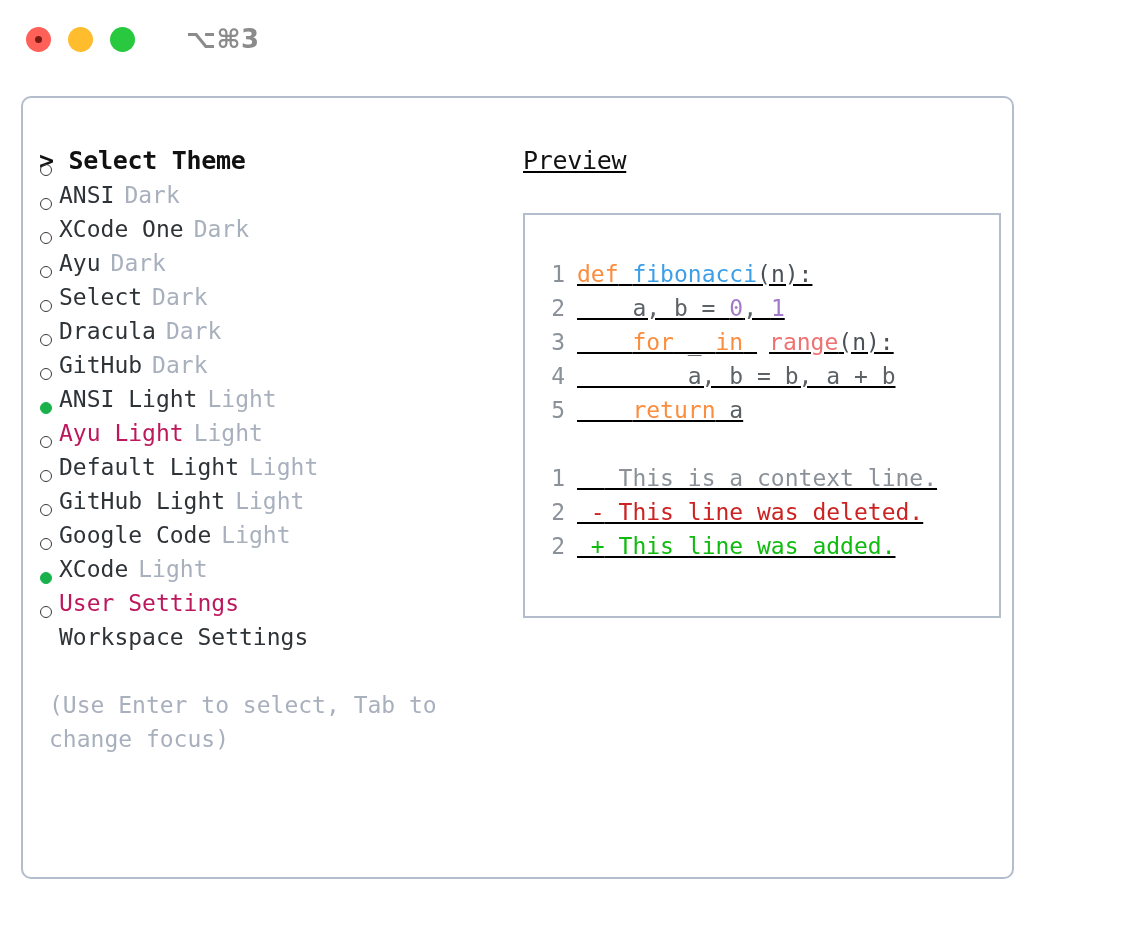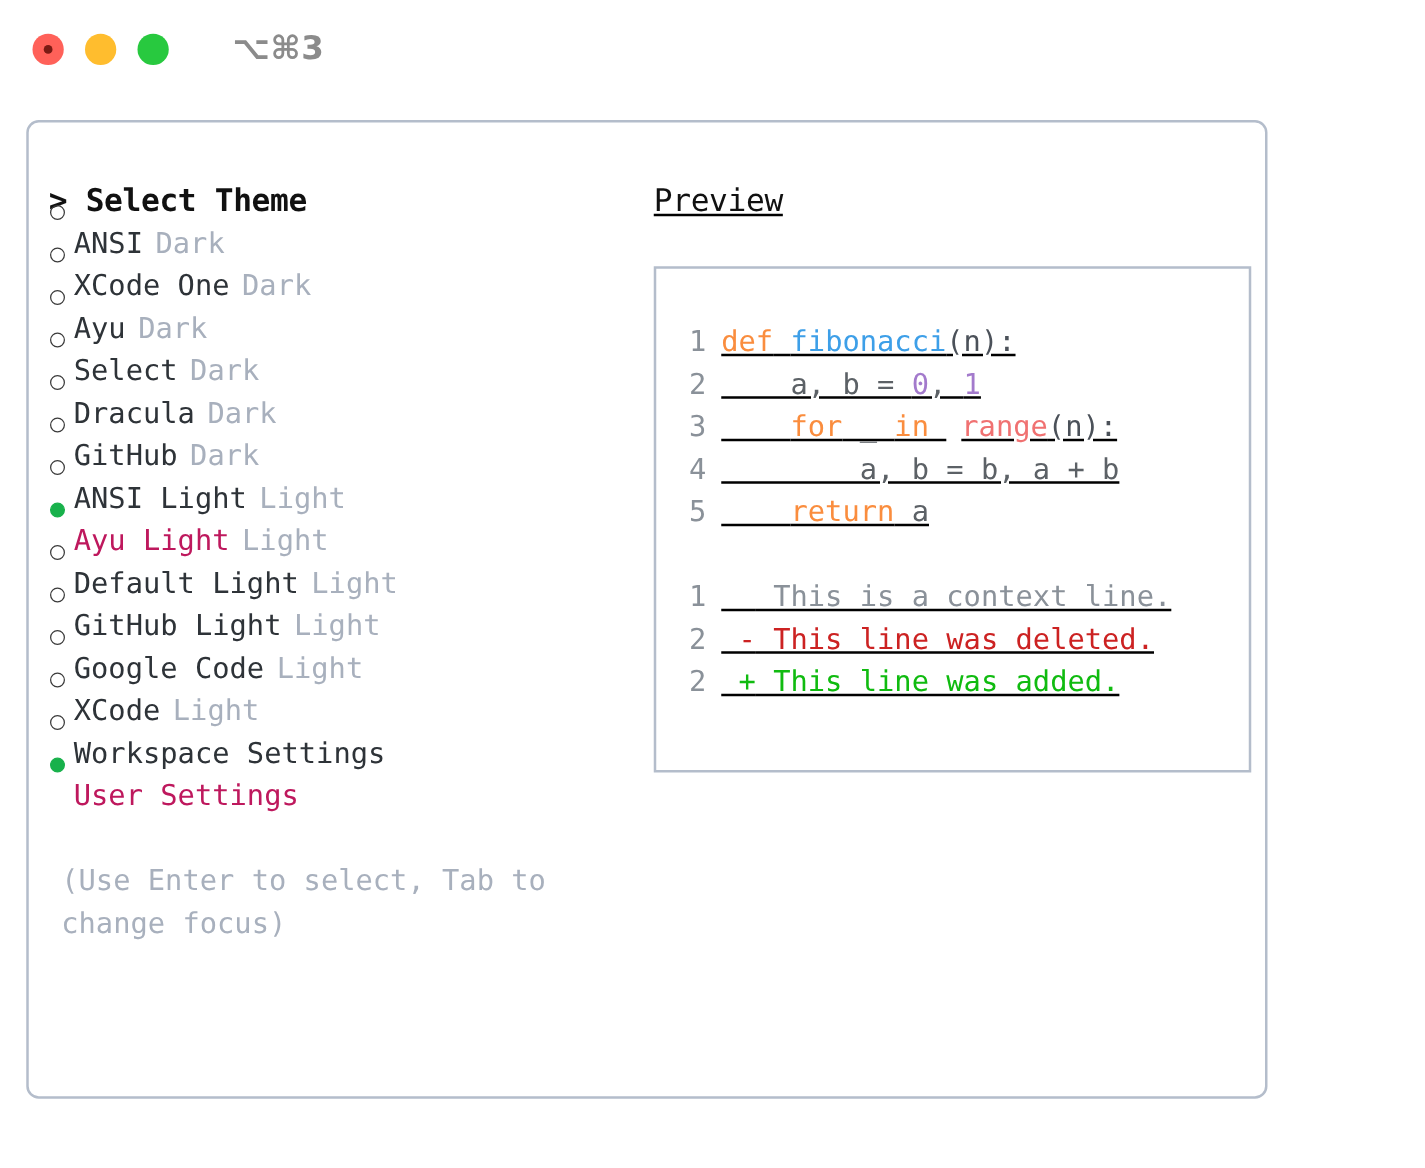--- a/index.html
+++ b/index.html
@@ -244,22 +244,22 @@
             <div class="opt"><span class="bullet"></span><span class="opt-name">ANSI Light</span><span class="opt-kind">Light</span></div>
             <div class="opt selected"><span class="bullet"></span><span class="opt-name">Ayu Light</span><span class="opt-kind">Light</span></div>
             <div class="opt"><span class="bullet"></span><span class="opt-name">Default Light</span><span class="opt-kind">Light</span></div>
             <div class="opt"><span class="bullet"></span><span class="opt-name">GitHub Light</span><span class="opt-kind">Light</span></div>
             <div class="opt"><span class="bullet"></span><span class="opt-name">Google Code</span><span class="opt-kind">Light</span></div>
             <div class="opt"><span class="bullet"></span><span class="opt-name">XCode</span><span class="opt-kind">Light</span></div>
           </div>
 
 
         <div class="opt-list" id="apply-list">
+            <div class="opt selected"><span class="bullet"></span><span class="opt-name">User Settings</span></div>
             <div class="opt"><span class="bullet"></span><span class="opt-name">Workspace Settings</span></div>
-            <div class="opt selected"><span class="bullet"></span><span class="opt-name">User Settings</span></div>
           </div>
 
         <div class="hint">(Use Enter to select, Tab to change focus)</div>
       </div>
 
       <div class="right-col">
         <div class="preview-title">Preview</div>
 
         <div class="preview-box">
           <div id="code-block">

